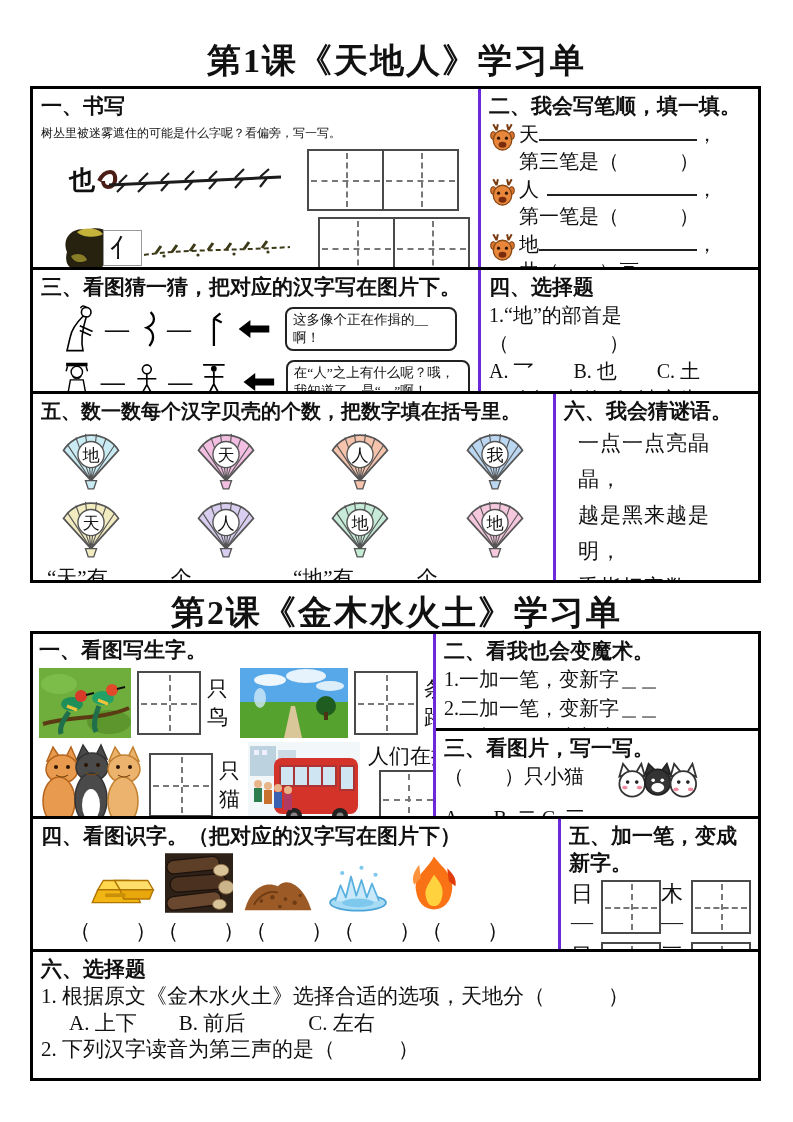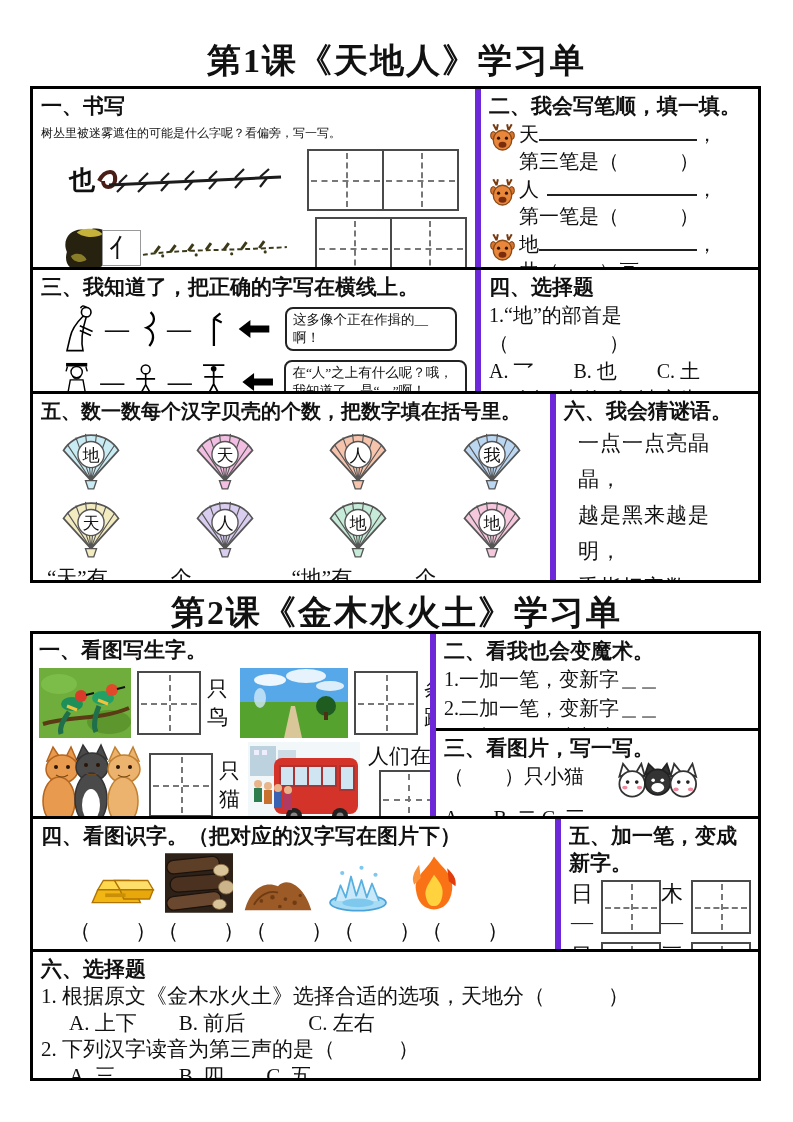--- a/index.html
+++ b/index.html
@@ -16,21 +16,21 @@
   }
   #title1 { top:38px; }
   #title2 { top:590px; }
 
   .wtable { position:absolute; left:30px; width:731px; border:3px solid #000; background:#fff; }
   #table1 { top:86px; height:497px; }
   #table2 { top:631px; height:450px; }
 
   .trow { display:flex; width:100%; }
   .bb { border-bottom:3px solid #000; }
-  .br { border-right:6px solid #6d28d9; }
+  .br { border-right:3px solid #6d28d9; }
   .cell { padding:4px 8px; overflow:hidden; position:relative; }
 
   .sec-h { font-weight:bold; font-size:21px; line-height:27px; }
   .body-t { font-size:12px; line-height:27px; }
 
   
   .tg { border:2px solid #4a4a4a; position:relative; background:#fff; flex:none; }
   .tg::before { content:""; position:absolute; left:50%; top:2px; bottom:2px; border-left:2px dashed #777; }
   .tg::after  { content:""; position:absolute; top:50%; left:2px; right:2px; border-top:2px dashed #777; }
   .tg2 { display:flex; border:2px solid #4a4a4a; background:#fff; flex:none; }
@@ -180,21 +180,21 @@
           <div class="s2lines">
             <div><span>地</span><span class="uline" style="width:158px;"></span><span>，</span></div>
             <div>共（　　）画。</div>
           </div>
         </div>
       </div>
     </div>
 
     <div class="trow bb" style="height:124px;">
       <div class="cell br" style="width:448px;">
-        <div class="sec-h">三、我知道了，把正确的字写在横线上。</div>
+        <div class="sec-h">三、看图猜一猜，把对应的汉字写在图片下。</div>
 
         <div class="picto-row">
           <svg width="40" height="48" viewBox="0 0 50 60" style="margin-left:18px;">
             <circle cx="34" cy="9" r="6" fill="#fff" stroke="#000" stroke-width="2"></circle>
             <path d="M34,3 C31,0 28,1 27,4" stroke="#000" stroke-width="2" fill="none"></path>
             <path d="M30,14 C22,22 16,30 14,40 L10,57 L30,57 C27,45 30,28 34,15 Z" fill="#fff" stroke="#000" stroke-width="2"></path>
             <path d="M26,26 L42,33 M26,32 L40,38" stroke="#000" stroke-width="2" fill="none"></path>
           </svg>
           <span class="dash-glyph">—</span>
           <svg width="26" height="48" viewBox="0 0 40 60">
@@ -573,18 +573,17 @@
         </div>
       </div>
     </div>
 
     <div class="trow" style="height:126px;">
       <div class="cell" style="flex:1;">
         <div class="sec-h">六、选择题</div>
         <div class="s6line">1. 根据原文《金木水火土》选择合适的选项，天地分（　　　）</div>
         <div class="s6line ind">A. 上下　　B. 前后　　　C. 左右</div>
         <div class="s6line">2. 下列汉字读音为第三声的是（　　　）</div>
-        <div class="s6line ind">A. 三　　　B. 四　　C. 五</div>
       </div>
     </div>
   </div>
 
 </div>
 
 </body></html>

